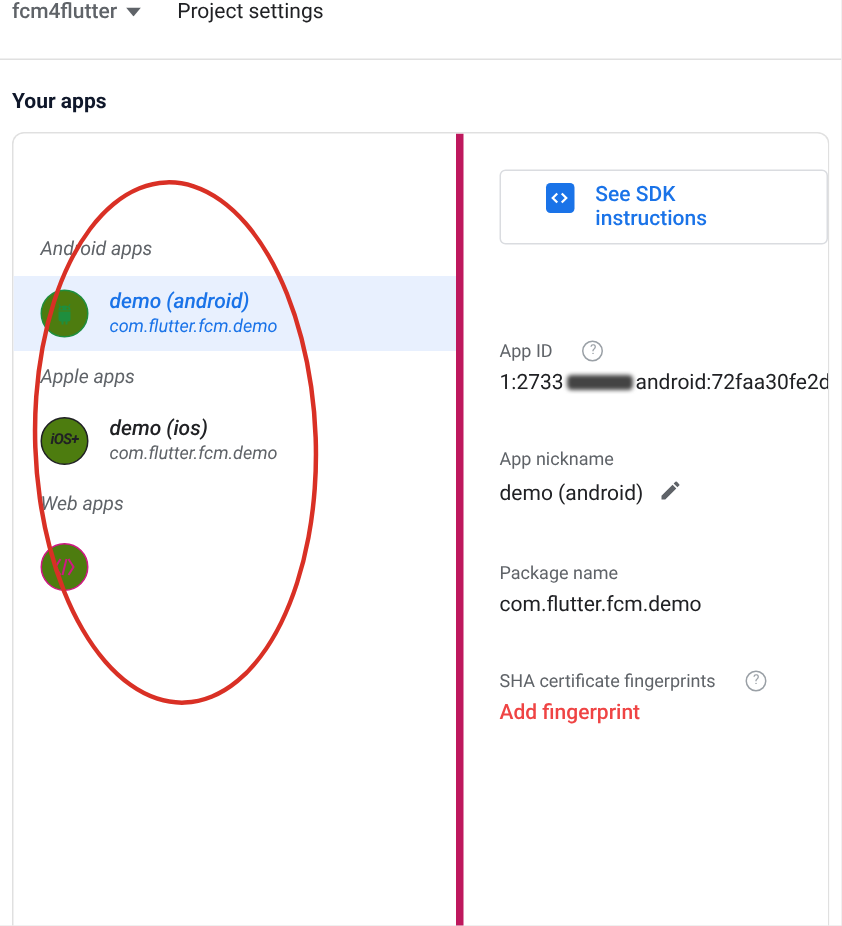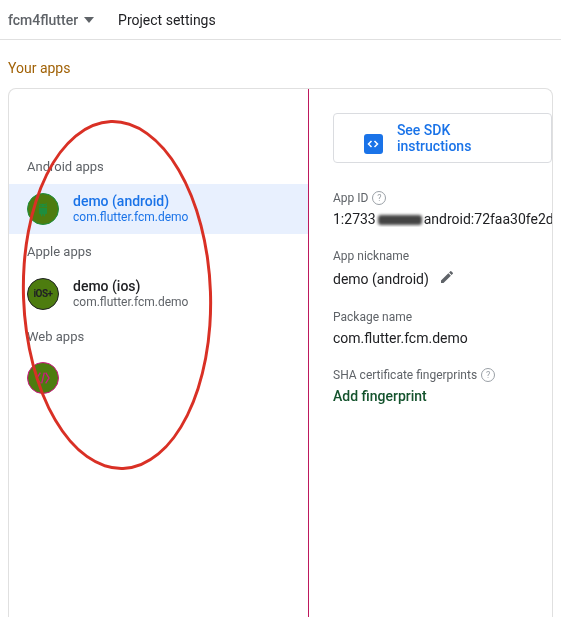--- a/index.html
+++ b/index.html
@@ -9,57 +9,59 @@
     color: #202124;
     background: #fff;
     width: 561px;
     height: 617px;
     overflow: hidden;
     position: relative;
   }
   .topbar {
     height: 40px;
     display: flex;
-    align-items: center;
+    align-items: flex-start;
     padding: 0 8px;
     border-bottom: 1px solid #e0e0e0;
     gap: 24px;
   }
   .project-sel {
     display: flex;
     align-items: center;
     gap: 6px;
     color: #5f6368;
     font-weight: 500;
     cursor: pointer;
   }
   .project-sel .caret svg { display:block; }
   .tab {
     color: #202124;
     font-weight: 400;
   }
   .section-title {
     padding: 20px 8px 12px 8px;
-    color: #a16207;
+    color: #0f172a;
     font-size: 14px;
+    font-weight: bold;
   }
   .card {
     margin: 0 8px;
     border: 1px solid #e0e0e0;
     border-radius: 8px 8px 0 0;
     border-bottom: none;
     display: flex;
     height: 530px;
     overflow: hidden;
     position: relative;
   }
   .left {
     width: 300px;
-    border-right: 1px solid #be185d;
+    border-right: 5px solid #be185d;
     padding-top: 60px;
+    font-style: italic;
   }
   .right {
     flex: 1;
     padding: 24px 0 0 24px;
     min-width: 0;
   }
   .group-label {
     color: #5f6368;
     font-size: 13px;
     padding: 10px 18px 10px 18px;
@@ -86,36 +88,36 @@
   }
   .app-icon.android { border-color: #1e8e3e; color:#1e8e3e; }
   .app-icon.ios { border-color: #202124; color:#202124; font-size:10px; font-weight:700; letter-spacing:-0.5px; }
   .app-icon.web { border-color: #d01884; color:#d01884; }
   .app-texts { display:flex; flex-direction:column; line-height:1.3; }
   .app-name { font-size:14px; color:#202124; font-weight:500; }
   .app-sub { font-size:12px; color:#5f6368; }
   .right h3 { font-size:15px; font-weight:500; margin-bottom:16px; }
   .right .desc { font-size:13px; color:#5f6368; line-height:1.5; margin-bottom:20px; white-space:normal; }
   .sdk-btn {
-    display:inline-flex; align-items:flex-end; gap:14px;
+    display:inline-flex; align-items:flex-start; gap:14px;
     border:1px solid #dadce0; border-radius:4px;
     padding:8px 30px; color:#1a73e8; font-weight:500; font-size:14px;
     cursor:pointer;
     margin-bottom: 28px;
   }
   .sdk-btn .icn {
     width:20px;height:20px;background:#1a73e8;border-radius:3px;
     display:flex;align-items:center;justify-content:center;color:#fff;font-size:11px;
   }
-  .field-label { font-size:12px; color:#5f6368; display:flex; align-items:center; gap:4px; margin-bottom:6px; }
+  .field-label { font-size:12px; color:#5f6368; display:flex; align-items:center; gap:20px; margin-bottom:6px;margin-top:36px; }
   .field-val { font-size:14px; color:#202124; margin-bottom:22px; white-space:nowrap; overflow:hidden; }
   .nick-row { display:flex; align-items:center; gap:10px; margin-bottom:22px; }
   .help-ic { width:14px;height:14px;border:1.2px solid #9aa0a6;border-radius:50%;display:inline-flex;align-items:center;justify-content:center;font-size:9px;color:#9aa0a6; }
   .pencil { cursor:pointer; }
-  .add-link { color:#14532d; font-weight:500; font-size:14px; cursor:pointer; margin-top:4px; }
+  .add-link { color:#ef4444; font-weight:500; font-size:14px; cursor:pointer; margin-top:4px; }
   .redacted {
     display:inline-block; width:44px; height:10px; background:#444;
     filter: blur(1.5px); border-radius:3px; vertical-align:middle; margin:0 2px;
   }
   .ellipse-annot {
     position:absolute;
     border: 3px solid #d93025;
     border-radius: 50%;
     pointer-events: none;
     z-index: 5;

